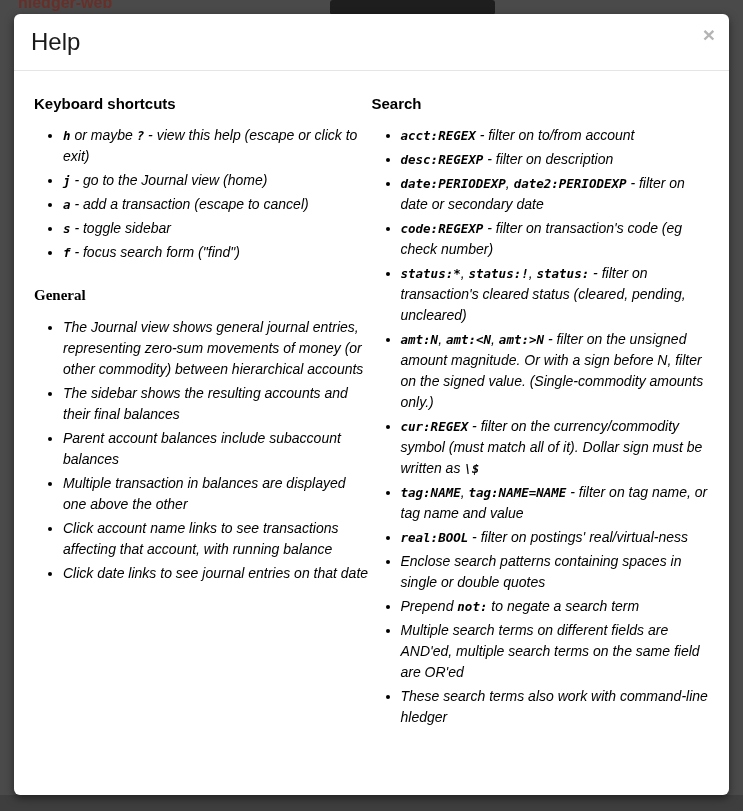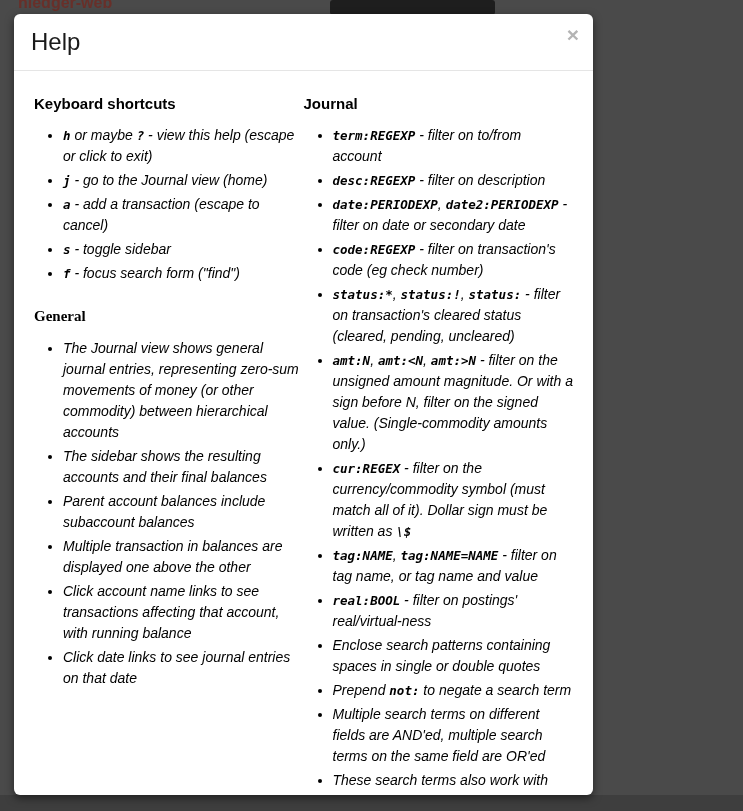--- a/index.html
+++ b/index.html
@@ -42,21 +42,21 @@
     bottom: 0;
     width: 100%;
     height: 16px;
     background: #3e3e3e;
   }
   
   .modal {
     position: absolute;
     left: 14px;
     top: 14px;
-    width: 579px;
+    width: 715px;
     height: 781px;
     background: #ffffff;
     border-radius: 6px;
     box-shadow: 0 3px 9px rgba(0,0,0,0.5);
     box-sizing: border-box;
     display: flex;
     flex-direction: column;
   }
   .modal-header {
     position: relative;
@@ -140,23 +140,23 @@
       <ul class="help-list">
           <li>The Journal view shows general journal entries, representing zero-sum movements of money (or other commodity) between hierarchical accounts</li>
           <li>The sidebar shows the resulting accounts and their final balances</li>
           <li>Parent account balances include subaccount balances</li>
           <li>Multiple transaction in balances are displayed one above the other</li>
           <li>Click account name links to see transactions affecting that account, with running balance</li>
           <li>Click date links to see journal entries on that date</li>
         </ul>
     </div>
     <div class="col">
-      <h4 class="section-heading">Journal</h4>
+      <h4 class="section-heading">Search</h4>
       <ul class="help-list">
-          <li><code>term:REGEXP</code> - filter on to/from account</li>
+          <li><code>acct:REGEX</code> - filter on to/from account</li>
           <li><code>desc:REGEXP</code> - filter on description</li>
           <li><code>date:PERIODEXP</code>, <code>date2:PERIODEXP</code> - filter on date or secondary date</li>
           <li><code>code:REGEXP</code> - filter on transaction's code (eg check number)</li>
           <li><code>status:*</code>, <code>status:!</code>, <code>status:</code> - filter on transaction's cleared status (cleared, pending, uncleared)</li>
           <li><code>amt:N</code>, <code>amt:&lt;N</code>, <code>amt:&gt;N</code> - filter on the unsigned amount magnitude. Or with a sign before N, filter on the signed value. (Single-commodity amounts only.)</li>
           <li><code>cur:REGEX</code> - filter on the currency/commodity symbol (must match all of it). Dollar sign must be written as <code>\$</code></li>
           <li><code>tag:NAME</code>, <code>tag:NAME=NAME</code> - filter on tag name, or tag name and value</li>
           <li><code>real:BOOL</code> - filter on postings' real/virtual-ness</li>
           <li>Enclose search patterns containing spaces in single or double quotes</li>
           <li>Prepend <code>not:</code> to negate a search term</li>

